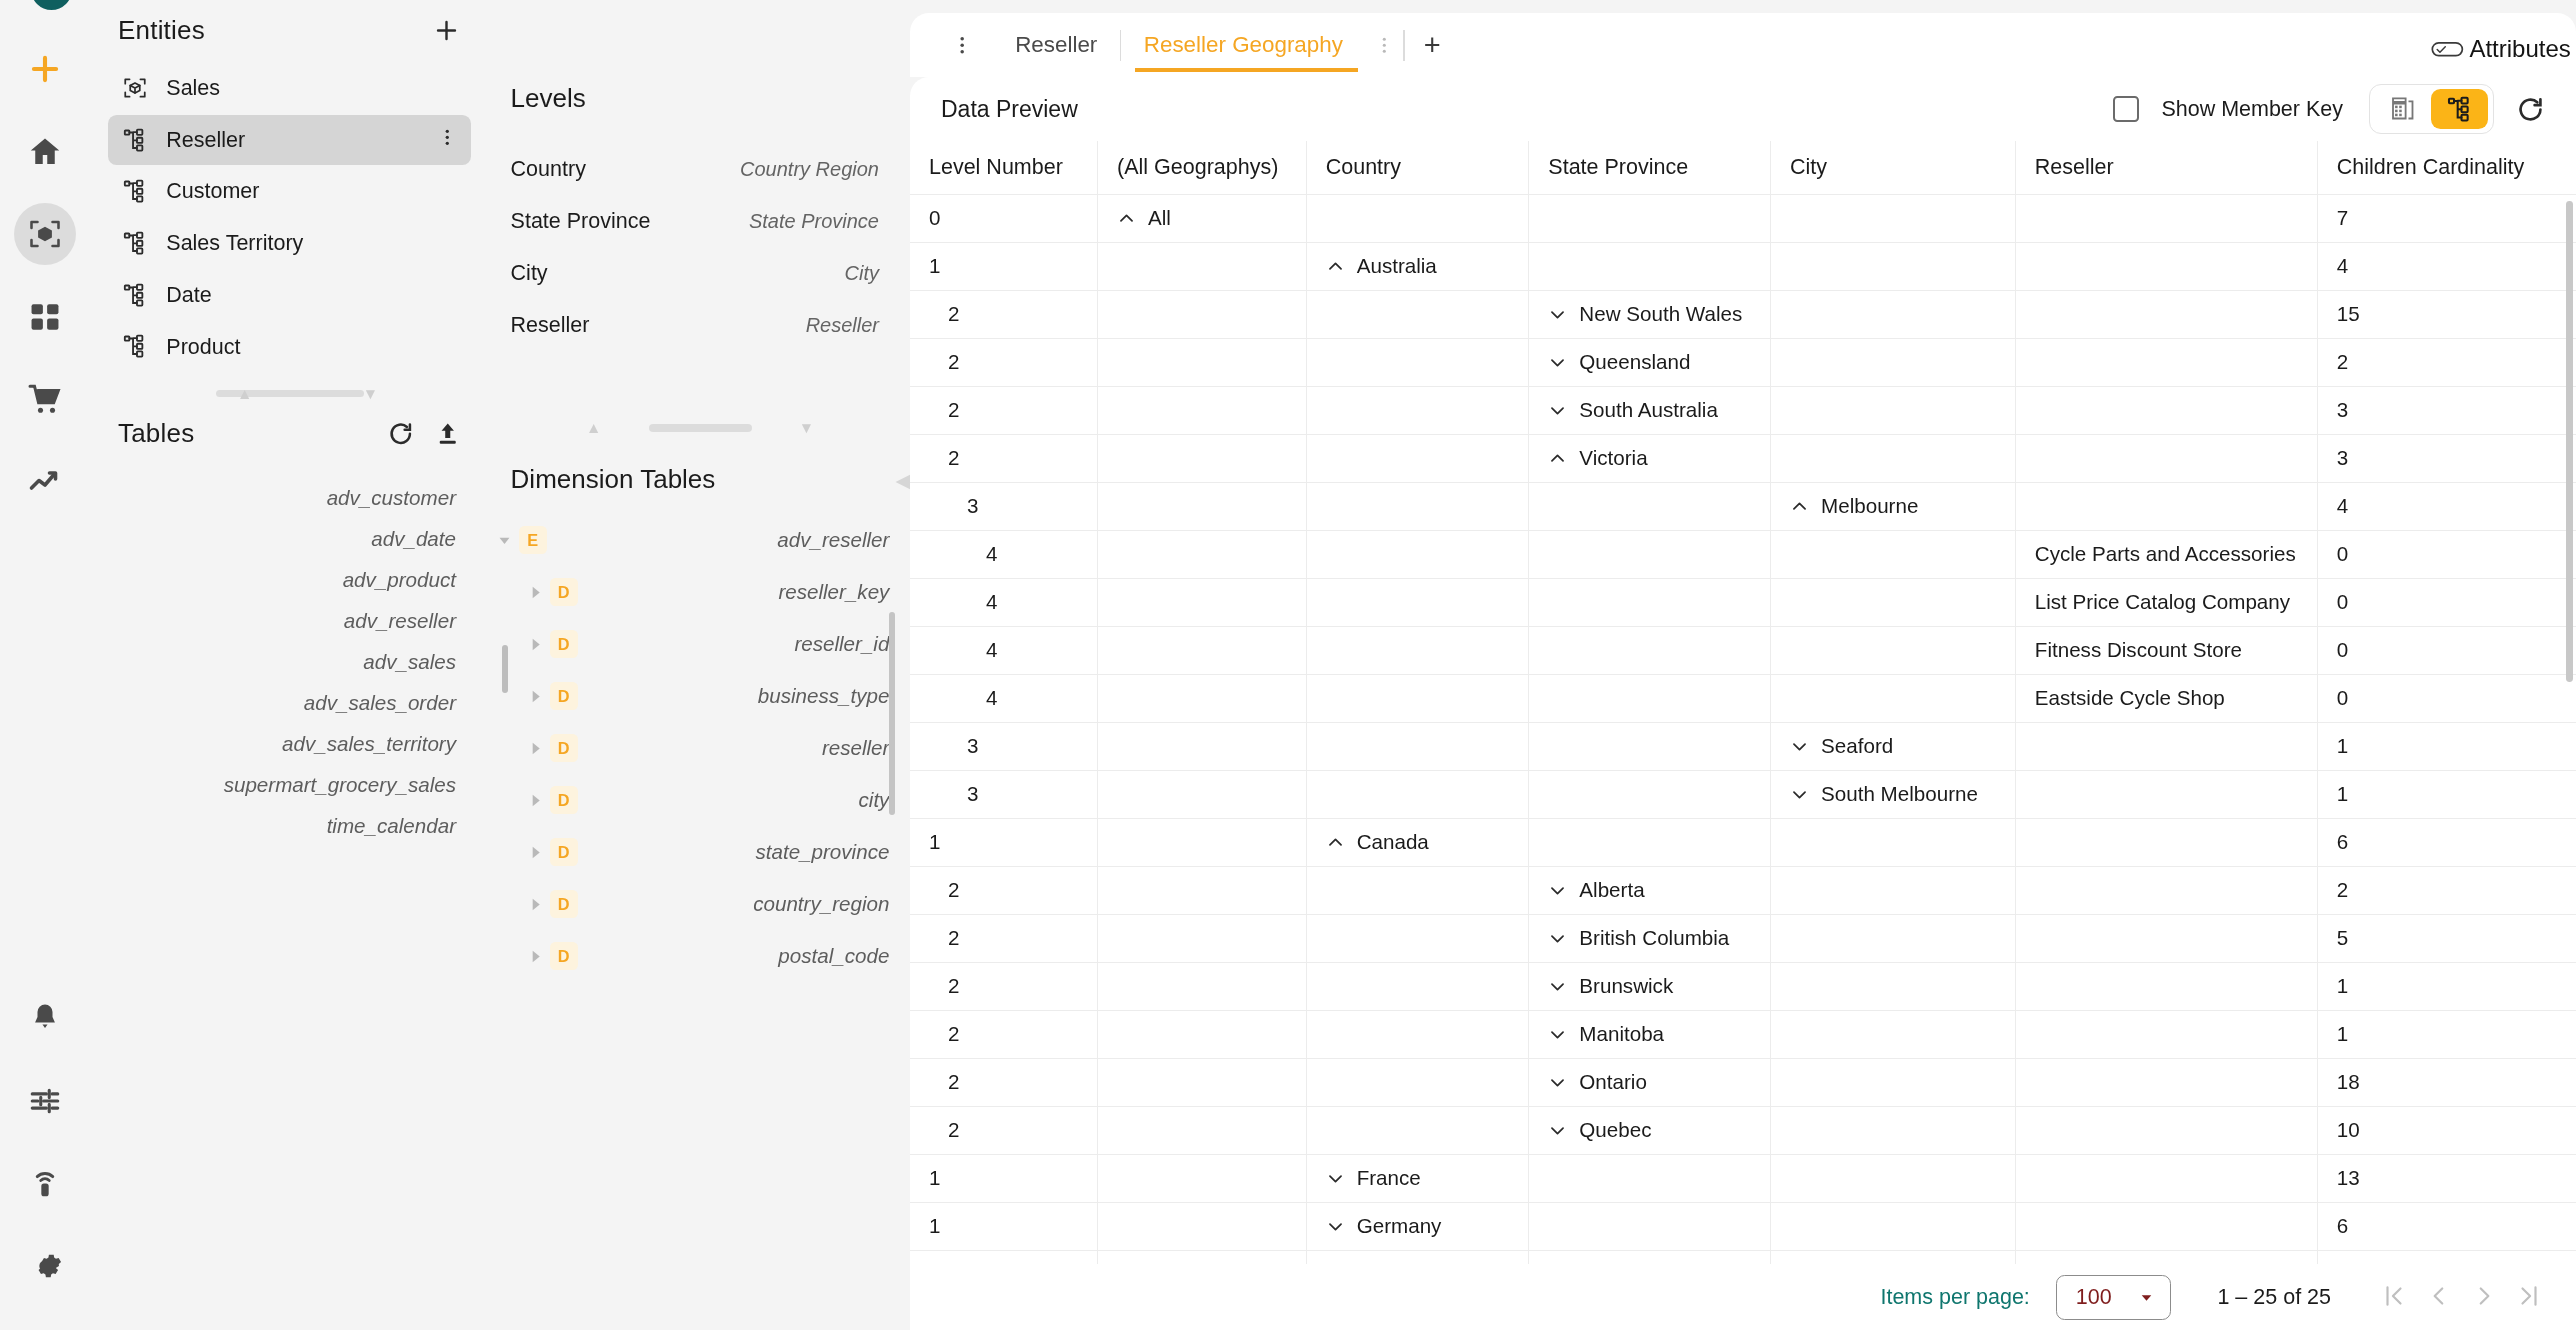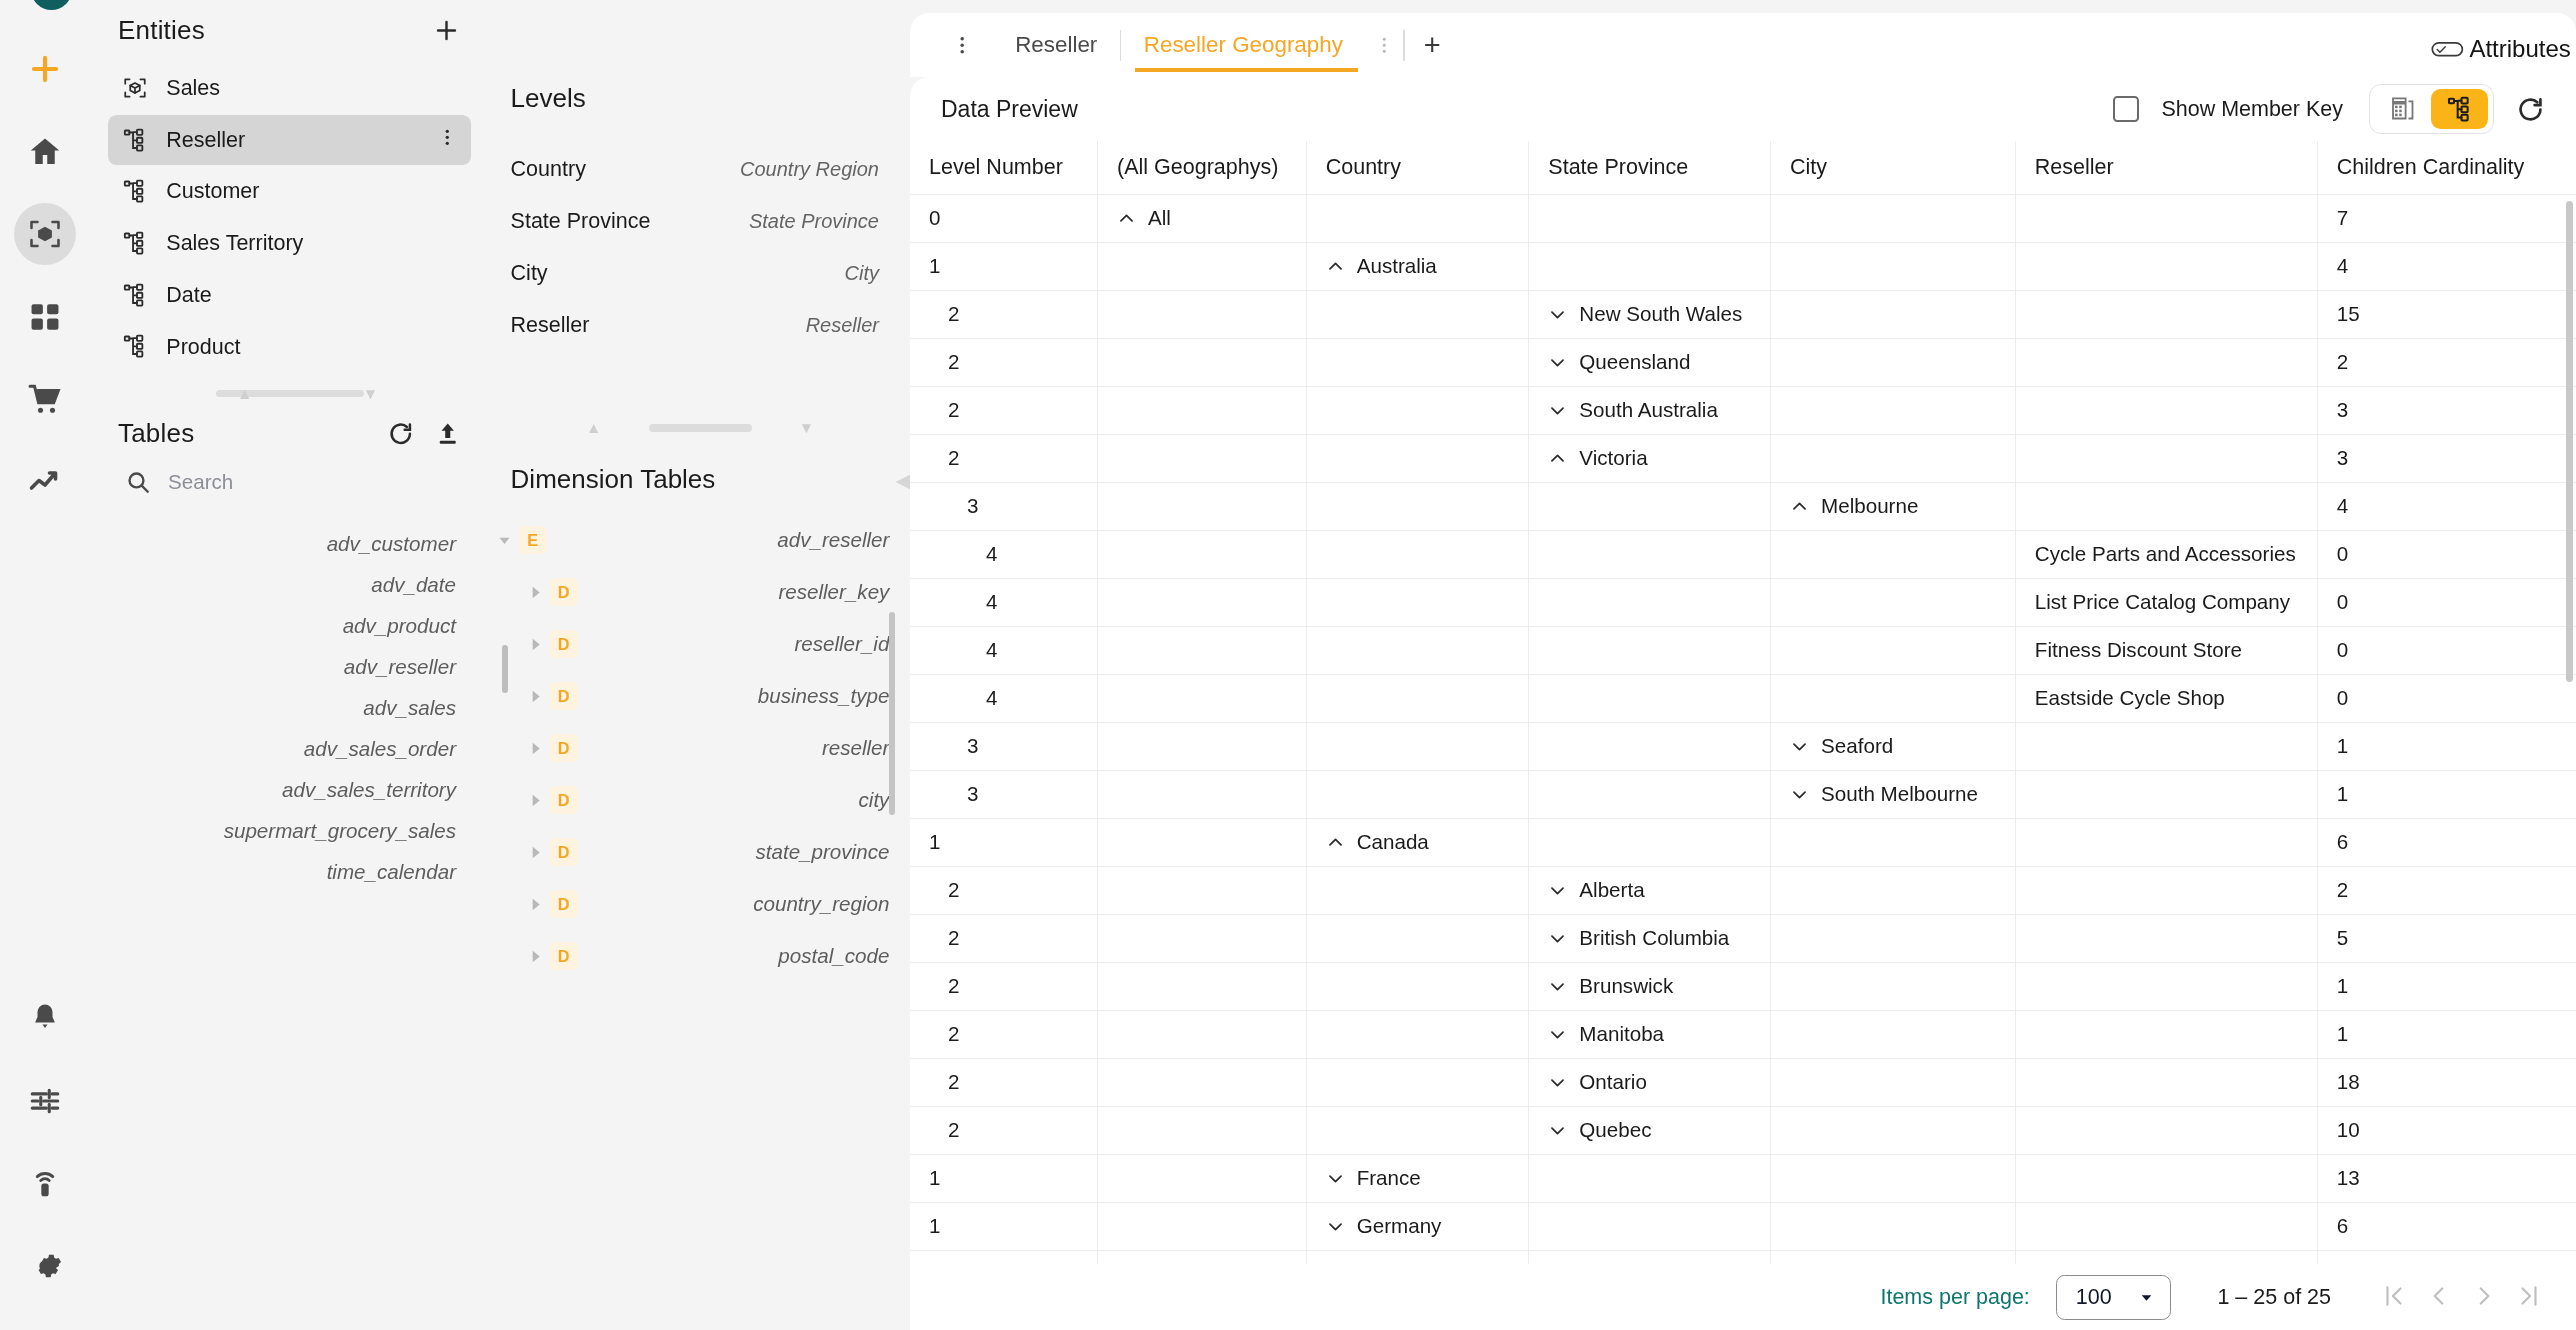--- a/index.html
+++ b/index.html
@@ -208,21 +208,21 @@
   
   .paginator {
     position:absolute; left:0; right:0; bottom:0; height: 67px; background:#ffffff;
     display:flex; align-items:center; justify-content:flex-end; gap: 26px; padding-right: 34px;
     border-top: none;
   }
   .ipp-label { font-size: 21.5px; color:#0f766e; }
   .ipp-select {
     display:flex; align-items:center; justify-content:space-between; gap: 15.5px;
     border: 1.7px solid #8c8c8c; border-radius: 8.6px; height: 45px; padding: 0 13.8px 0 19px; min-width: 115px;
-    font-size: 21.5px; color:#0f172a; background:#fff;
+    font-size: 21.5px; color:#7f1d1d; background:#fff;
   }
   .range { font-size: 21.5px; color:#1b1b1b; margin-left: 20.6px; }
   .pag-btns { display:flex; align-items:center; gap: 19px; margin-left: 24px; color:#bfbfbf; }
   .teal-dot {
     position:absolute; left: 31px; top: -12px; width: 41px; height: 22.4px;
     border-radius: 0 0 22.4px 22.4px; background:#0f5f5f;
   }
 </style>
 </head>
 <body>
@@ -395,29 +395,20 @@
           </svg>
       </span>
       <span class="head-ico">
         <svg width="27.5" height="27.5" viewBox="0 0 24 24" fill="currentColor">
             <path d="M12 3 6.6 9.3h3.2v6.4h4.4V9.3h3.2z"></path>
             <rect x="5" y="18.2" width="14" height="2.6" rx="1"></rect>
           </svg>
       </span>
     </div>
 
-    <div class="search-row">
-      <span style="color:#4a4a4a;display:flex">
-        <svg width="26" height="26" viewBox="0 0 24 24" fill="none" stroke="currentColor" stroke-width="2.2" stroke-linecap="round">
-            <circle cx="10.6" cy="10.6" r="6.4"></circle>
-            <path d="M15.4 15.4 21 21"></path>
-          </svg>
-      </span>
-      <input type="text" placeholder="Search" style="">
-    </div>
 
     <div class="tbl-list" id="tables-list">
         <div class="tbl-item">adv_customer</div>
         <div class="tbl-item">adv_date</div>
         <div class="tbl-item">adv_product</div>
         <div class="tbl-item">adv_reseller</div>
         <div class="tbl-item">adv_sales</div>
         <div class="tbl-item">adv_sales_order</div>
         <div class="tbl-item">adv_sales_territory</div>
         <div class="tbl-item">supermart_grocery_sales</div>

